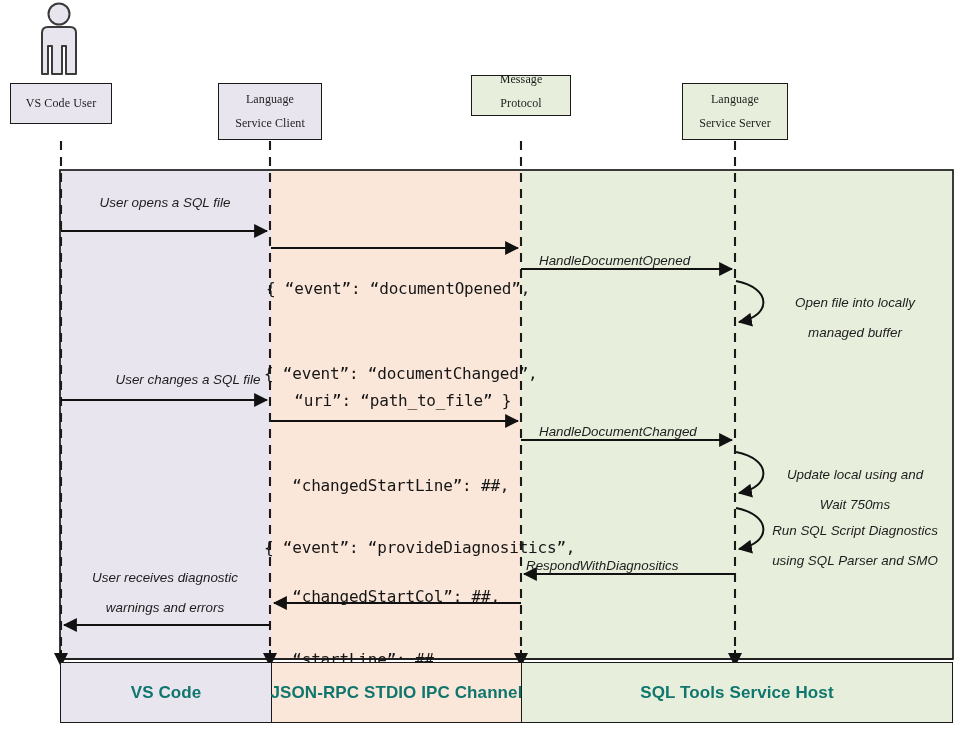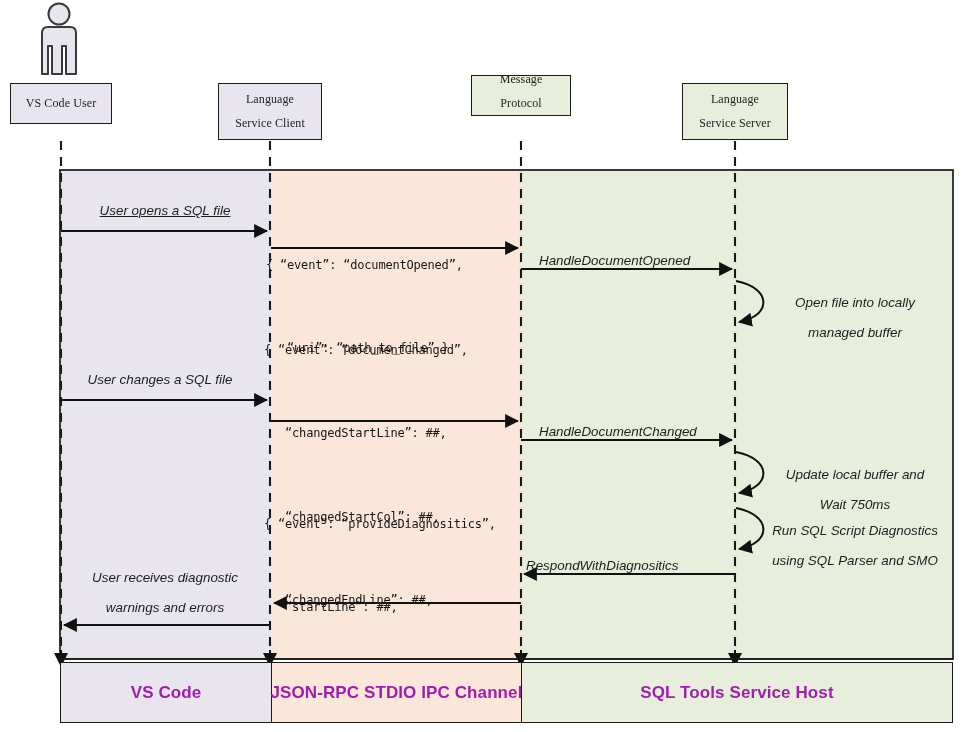--- a/index.html
+++ b/index.html
@@ -56,21 +56,21 @@
   
   .legend-cell {
     position: absolute;
     box-sizing: border-box;
     border: 1.6px solid #1a1a1a;
     display: flex;
     align-items: center;
     justify-content: center;
     font-size: 17px;
     font-weight: bold;
-    color: #a21caf;
+    color: #0f766e;
     letter-spacing: 0.1px;
     white-space: nowrap;
   }
   .legend-cell.lav { background: #e9e5ef; }
   .legend-cell.org { background: #fbe7da; }
   .legend-cell.grn { background: #e7efdc; }
 
   
   .ital {
     position: absolute;
@@ -82,21 +82,21 @@
   }
   .ital.ctr { text-align: center; transform: translateX(-50%); }
   .ital.lft { text-align: left; }
   .ital .ln { display: block; }
   .ital.ctr .ln { text-align: center; }
 
   
   .json-blk {
     position: absolute;
     font-family: "DejaVu Sans Mono", monospace;
-    font-size: 12px;
+    font-size: 16px;
     color: #161616;
     line-height: 2.32;
     white-space: pre;
     letter-spacing: -0.2px;
   }
   .json-blk .ln { display: block; }
 </style>
 </head>
 <body>
 
@@ -186,25 +186,25 @@
 
     <g stroke="#111" stroke-width="2" fill="none">
       <path d="M736 281 C 772 288, 772 316, 739 322" marker-end="url(#ah)"></path>
       <path d="M736 452 C 772 459, 772 487, 739 493" marker-end="url(#ah)"></path>
       <path d="M736 508 C 772 515, 772 543, 739 549" marker-end="url(#ah)"></path>
     </g>
 
     <line x1="60" y1="659" x2="953" y2="659" stroke="#1a1a1a" stroke-width="1.7"></line>
   </svg>
 
-  <div class="ital ctr" style="left:165px; top:196px;text-decoration:underline;">
+  <div class="ital ctr" style="left:165px; top:188px;">
     <span class="ln">User opens a SQL file</span>
   </div>
 
-  <div class="ital ctr" style="left:160px; top:365px;">
+  <div class="ital ctr" style="left:188px; top:365px;">
     <span class="ln">User changes a SQL file</span>
   </div>
 
   <div class="ital ctr" style="left:165px; top:563px;">
     <span class="ln">User receives diagnostic</span>
     <span class="ln">warnings and errors</span>
   </div>
 
   <div class="ital lft" style="left:539px; top:246px;">
     <span class="ln">HandleDocumentOpened</span>
@@ -217,21 +217,21 @@
   <div class="ital lft" style="left:526px; top:551px;">
     <span class="ln">RespondWithDiagnositics</span>
   </div>
 
   <div class="ital ctr" style="left:855px; top:288px;">
     <span class="ln">Open file into locally</span>
     <span class="ln">managed buffer</span>
   </div>
 
   <div class="ital ctr" style="left:855px; top:460px;">
-    <span class="ln">Update local buffer and</span>
+    <span class="ln">Update local using and</span>
     <span class="ln">Wait 750ms</span>
   </div>
 
   <div class="ital ctr" style="left:855px; top:516px;">
     <span class="ln">Run SQL Script Diagnostics</span>
     <span class="ln">using SQL Parser and SMO</span>
   </div>
 
   <div class="json-blk" style="left:266px; top:196px;">
     <span class="ln">{ “event”: “documentOpened”,</span>

